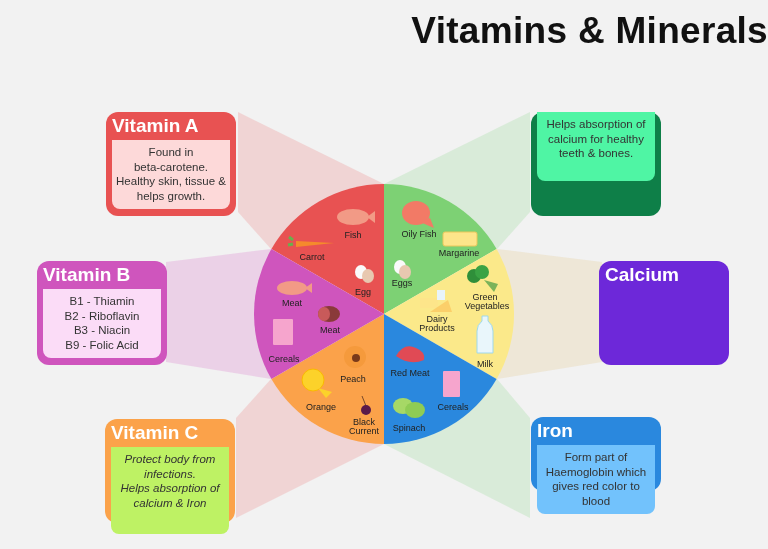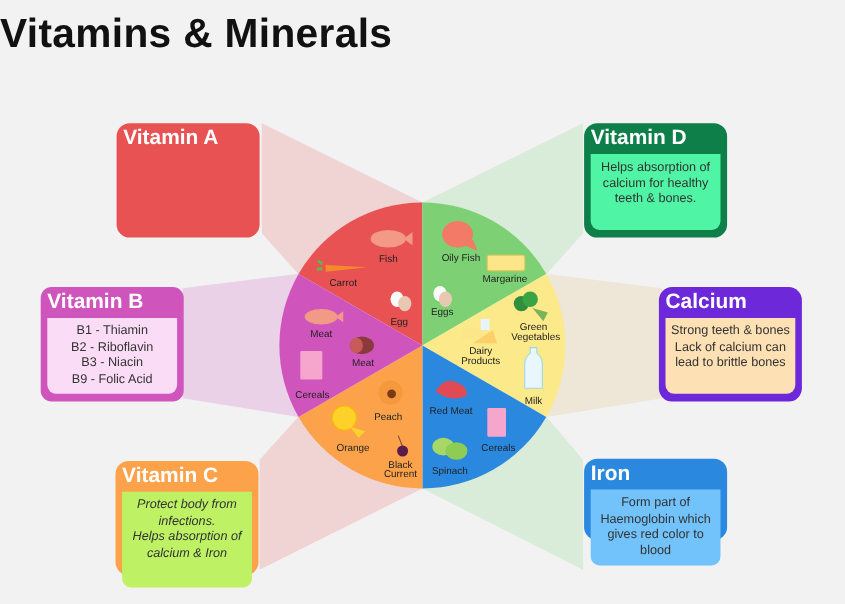--- a/index.html
+++ b/index.html
@@ -1,17 +1,17 @@
 <!DOCTYPE html>
 <html><head>
 <meta charset="utf-8">
 <style>
   html,body{margin:0;padding:0;}
   body{width:768px;height:549px;background:#f2f2f2;position:relative;overflow:hidden;font-family:"Liberation Sans","DejaVu Sans",sans-serif;}
-  .title{position:absolute;left:0;top:10px;width:768px;text-align:left;font-size:37px;font-weight:bold;color:#111;letter-spacing:0.3px;}
+  .title{position:absolute;left:0;top:10px;width:768px;text-align:right;font-size:37px;font-weight:bold;color:#111;letter-spacing:0.3px;}
   svg.main{position:absolute;left:0;top:0;}
   .card{position:absolute;width:130px;border-radius:12px;padding:0 6px 7px 6px;box-sizing:border-box;}
   .card-title{color:#fff;font-weight:bold;font-size:19px;text-align:left;height:28px;line-height:28px;}
   .card-body{border-radius:0 0 8px 8px;font-size:11.5px;line-height:14.5px;color:#333;text-align:center;padding:5px 3px;box-sizing:border-box;}
   .card-body div{white-space:nowrap;}
   .flabel{font-size:9px;fill:#222;font-family:"Liberation Sans",sans-serif;text-anchor:middle;}
 </style>
 </head>
 <body>
 
@@ -115,58 +115,58 @@
       <ellipse cx="329" cy="314" rx="11" ry="8" fill="#8a3a3a"></ellipse>
       <ellipse cx="324" cy="314" rx="6" ry="7" fill="#c85a5a"></ellipse>
     </g>
   <text class="flabel" x="330" y="333">Meat</text>
   <rect x="273" y="319" width="20" height="26" rx="1" fill="#f6a5cd"></rect>
   <text class="flabel" x="284" y="362">Cereals</text>
 </svg>
 
 <div class="card" style="left:106px;top:112px;height:104px;background:#e85252;">
   <div class="card-title">Vitamin A</div>
+  <div class="card-body" style="background:#fdd9d9;height:69px;">
+    <div>Found in</div>
+    <div>beta-carotene.</div>
+    <div>Healthy skin, tissue &amp;</div>
+    <div>helps growth.</div>
+  </div>
 </div>
 
-<div class="card" style="left:37px;top:261px;height:104px;background:#cf55bd;border-radius:10px;">
+<div class="card" style="left:37px;top:261px;height:104px;background:#cf55bd;">
   <div class="card-title">Vitamin B</div>
   <div class="card-body" style="background:#fbdcf7;height:69px;">
     <div>B1 - Thiamin</div>
     <div>B2 - Riboflavin</div>
     <div>B3 - Niacin</div>
     <div>B9 - Folic Acid</div>
   </div>
 </div>
 
 <div class="card" style="left:105px;top:419px;height:104px;background:#fba24a;">
   <div class="card-title">Vitamin C</div>
   <div class="card-body" style="background:#bef264;height:87px;font-style:italic;">
     <div>Protect body from</div>
     <div>infections.</div>
     <div>Helps absorption of</div>
     <div>calcium &amp; Iron</div>
   </div>
 </div>
 
 <div class="card" style="left:531px;top:112px;height:104px;background:#0e7f48;">
-  <div class="card-title">Vitamin D</div>
   <div class="card-body" style="background:#4ff5a4;height:69px;">
     <div>Helps absorption of</div>
     <div>calcium for healthy</div>
     <div>teeth &amp; bones.</div>
   </div>
 </div>
 
 <div class="card" style="left:599px;top:261px;height:104px;background:#6d28d9;">
   <div class="card-title">Calcium</div>
-  <div class="card-body" style="background:#fde0b4;height:69px;">
-    <div>Strong teeth &amp; bones</div>
-    <div>Lack of calcium can</div>
-    <div>lead to brittle bones</div>
-  </div>
 </div>
 
 <div class="card" style="left:531px;top:417px;height:74px;background:#2a88de;">
   <div class="card-title">Iron</div>
   <div class="card-body" style="background:#72c2fc;height:69px;">
     <div>Form part of</div>
     <div>Haemoglobin which</div>
     <div>gives red color to</div>
     <div>blood</div>
   </div>

